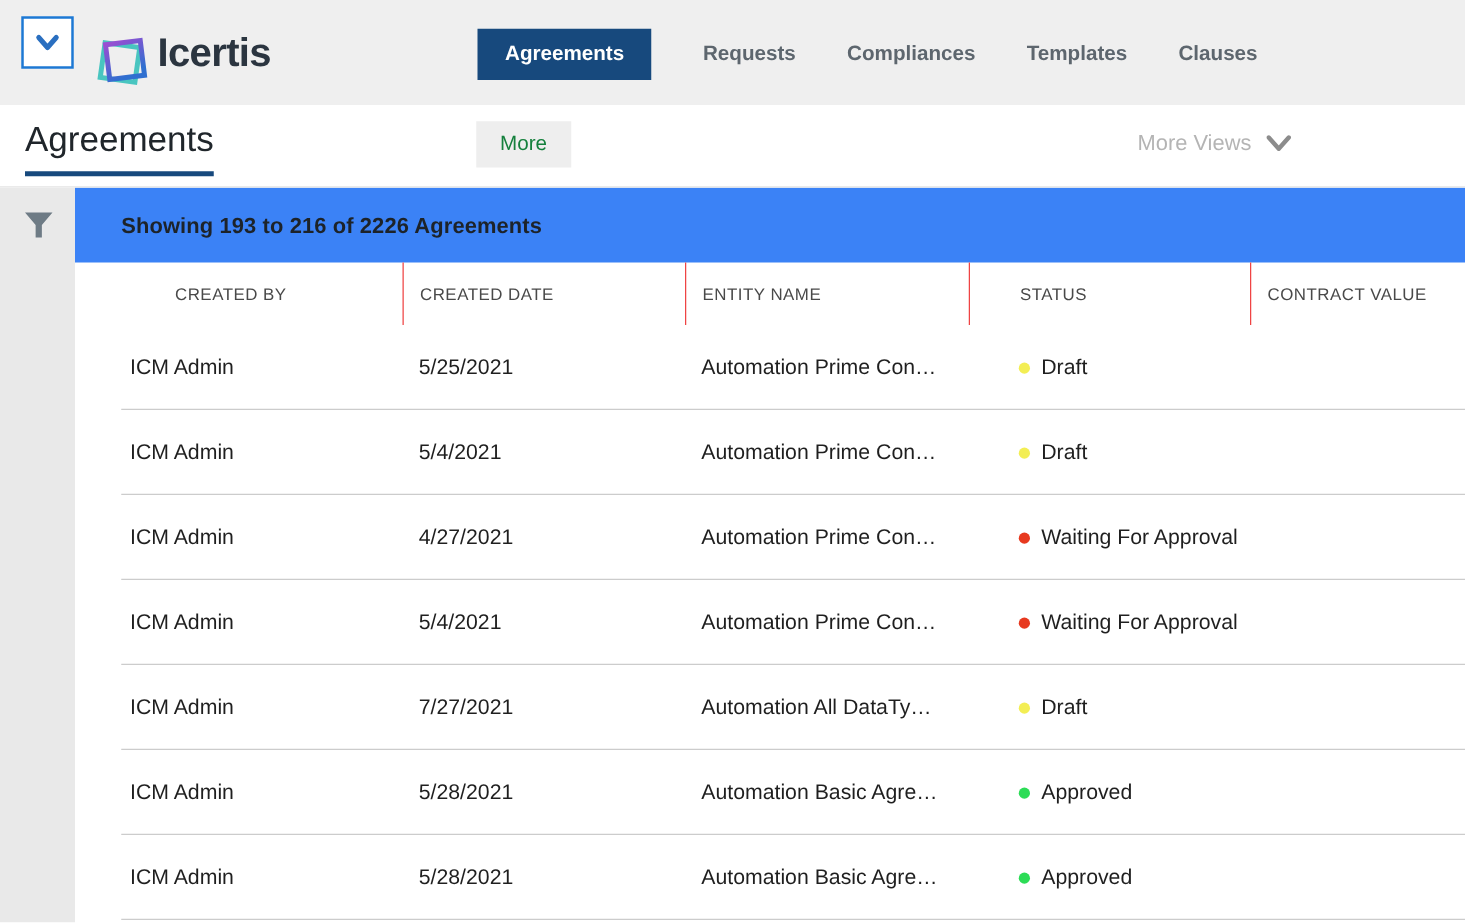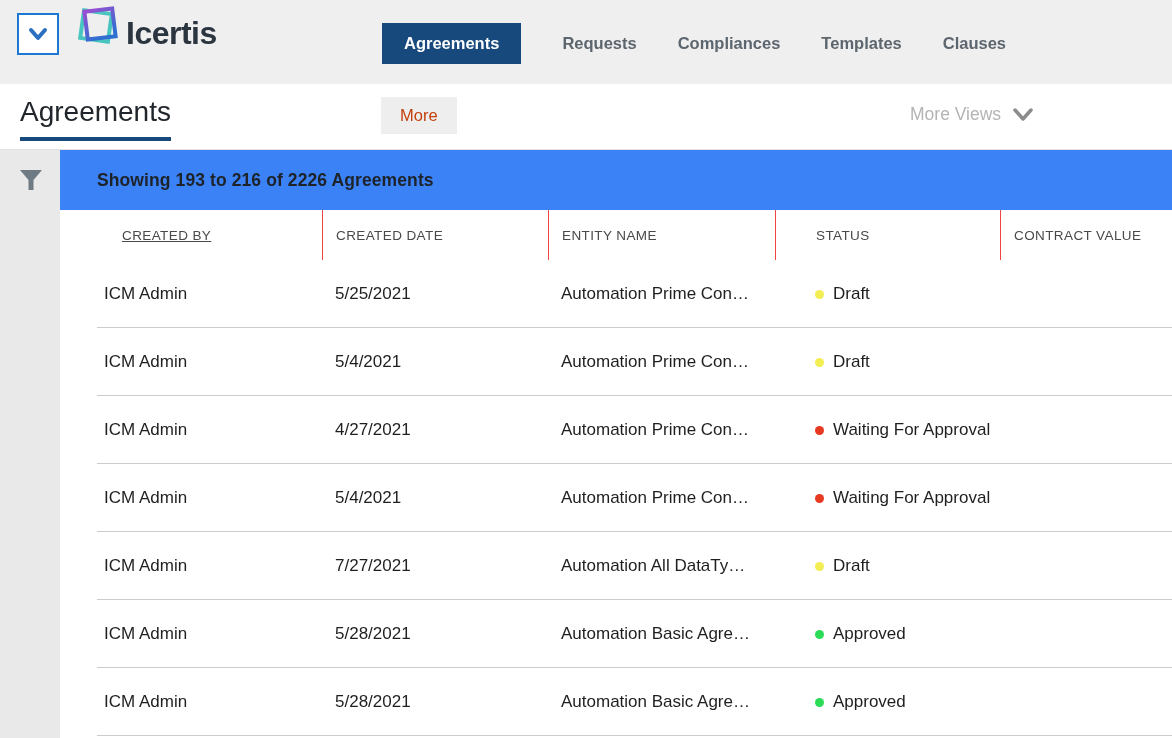--- a/index.html
+++ b/index.html
@@ -4,52 +4,52 @@
 <style>
   * { margin:0; padding:0; box-sizing:border-box; }
   html,body { width:1172px; height:738px; overflow:hidden;
     font-family:"Liberation Sans", sans-serif; background:#ffffff; }
 
   
   .topbar { position:relative; height:84px; background:#efefef; }
   .collapse-btn { position:absolute; left:17px; top:13px; width:42px; height:42px;
     background:#ffffff; border:2px solid #1d78d3; display:flex; align-items:center;
     justify-content:center; cursor:pointer; }
-  .logo { position:absolute; left:72px; top:0; display:flex; align-items:flex-end; }
+  .logo { position:absolute; left:72px; top:24px; display:flex; align-items:flex-start; }
   .logo-mark { width:52px; height:52px; }
   .logo-word { font-size:32px; font-weight:700; color:#2b3540; letter-spacing:-0.5px; margin-left:2px; }
 
   .nav { position:absolute; left:382px; top:23px; display:flex; align-items:center; gap:41px; }
   .nav-item { font-size:16.5px; font-weight:700; color:#5d666e; line-height:41px; cursor:pointer; white-space:nowrap; }
   .nav-item.active { background:#17497d; color:#ffffff; padding:0 22px; }
 
   
   .titlebar { position:relative; height:66px; background:#ffffff; border-bottom:1px solid #e3e3e3; }
   .page-title { position:absolute; left:20px; top:12px; font-size:28px; font-weight:400;
     color:#20262b; padding-bottom:9px; border-bottom:4px solid #17497d; }
   .more-btn { position:absolute; left:381px; top:13px; background:#eeeeee; border:none;
-    font-family:inherit; font-size:16.5px; color:#c2410c; padding:9px 19px; cursor:pointer; }
+    font-family:inherit; font-size:16.5px; color:#15803d; padding:9px 19px; cursor:pointer; }
   .more-views { position:absolute; left:886px; top:20px; display:flex; align-items:center;
     gap:12px; cursor:pointer; }
   .more-views-label { font-size:17.5px; color:#b4b4b4;margin-left:24px; }
 
   
   .main { display:flex; height:588px; }
   .sidebar { width:60px; background:#e9e9e9; flex:none; padding-top:17px; }
   .filter-btn { width:26px; height:26px; margin-left:18px; cursor:pointer; }
 
   .content { flex:1; background:#ffffff; display:flex; flex-direction:column; }
   .summary-band { height:60px; background:#3b82f6; display:flex; align-items:center;
     padding-left:37px; }
   .summary-text { font-size:17.5px; font-weight:700; color:#1d2329; letter-spacing:0.1px; }
 
   .table-head { height:50px; display:flex; }
   .th { display:flex; align-items:center; font-size:13.5px; color:#494949;
     letter-spacing:0.4px; border-left:1px solid #ef4444; padding-left:13px; overflow:hidden; white-space:nowrap; }
-  .th:first-child { border-left:none; padding-left:62px;text-decoration:underline; }
+  .th:first-child { border-left:none; padding-left:80px; }
 
   .row { position:relative; height:68px; display:flex; cursor:pointer; }
   .row::after { content:""; position:absolute; left:37px; right:0; bottom:0;
     height:1px; background:#cccccc; }
   .td { display:flex; align-items:center; font-size:17px; color:#1f1f1f;
     padding-left:13px; overflow:hidden; white-space:nowrap; }
   .td:first-child { padding-left:44px; }
   .c0 { width:262px; flex:none; }
   .c1 { width:226px; flex:none; }
   .c2 { width:227px; flex:none; }

